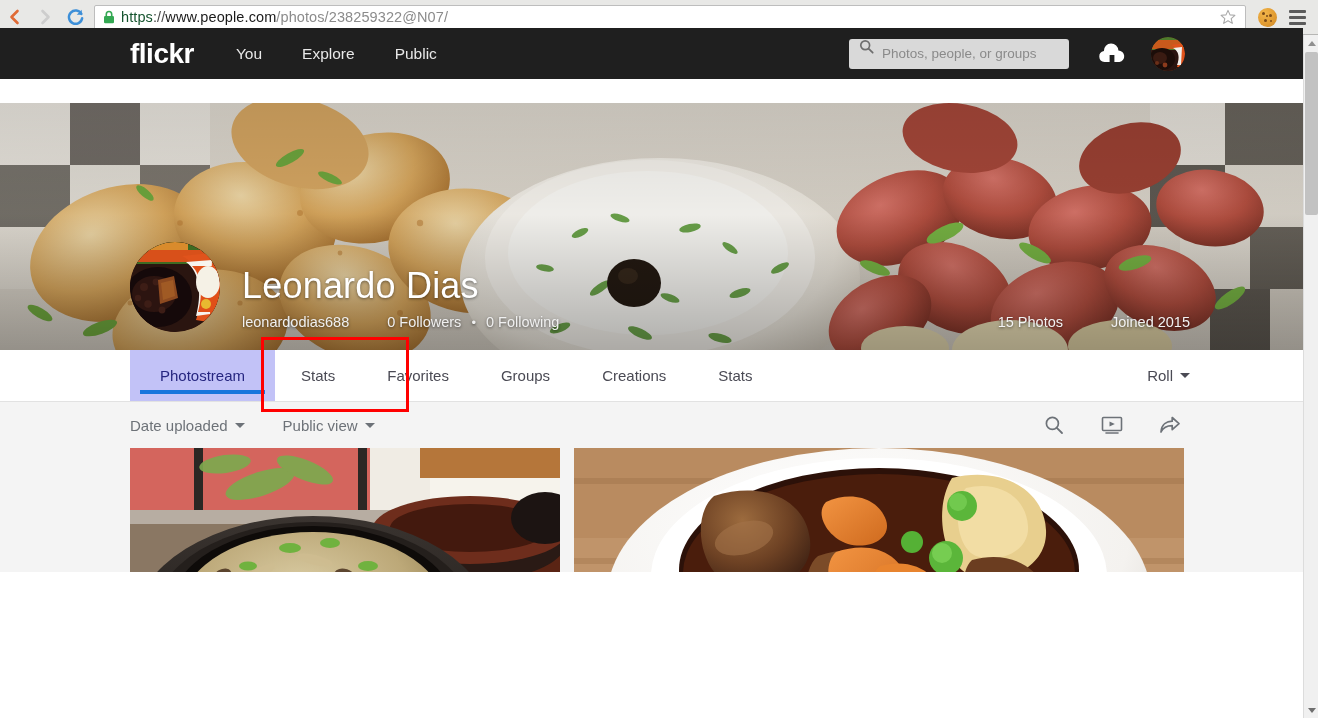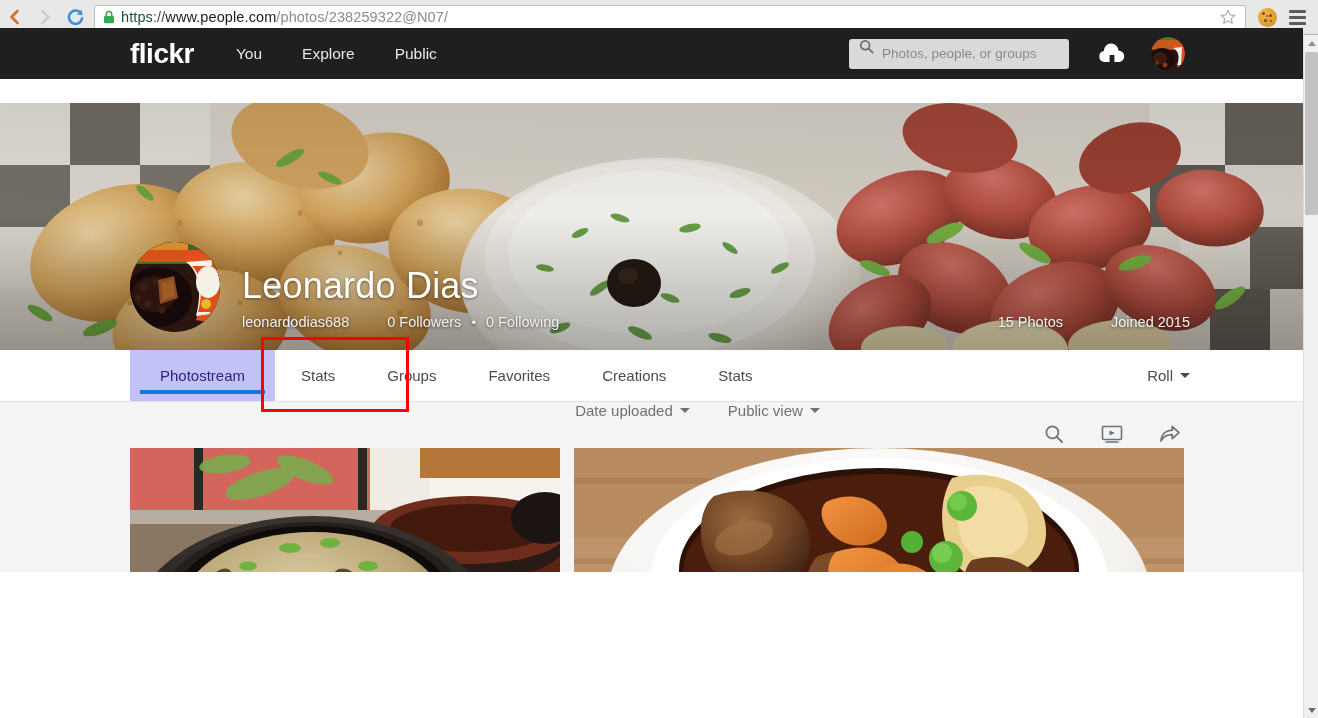--- a/index.html
+++ b/index.html
@@ -229,21 +229,20 @@
     pointer-events: none;
     z-index: 9;
   }
 
   
   .filter-bar {
     height: 46px;
     background: #f4f4f4;
     display: flex; align-items: center;
     position: relative;
-    flex-direction: column;
   }
   .filters { margin-left: 130px; display: flex; align-items: center; }
   .filter {
     font-size: 15px; color: #6d7278;
     margin-right: 38px;
     display: flex; align-items: center;
     cursor: pointer;
   }
   .actions {
     margin-left: auto; margin-right: 113px;
@@ -593,24 +592,24 @@
   <div class="tabs-bar">
     <div class="tabs-inner">
       <div class="tab active">
         <span>Photostream</span>
         <span class="tab-underline"></span>
       </div>
       <div class="tab">
         <span>Stats</span>
       </div>
       <div class="tab">
+        <span>Favorites</span>
+      </div>
+      <div class="tab">
         <span>Groups</span>
-      </div>
-      <div class="tab">
-        <span>Favorites</span>
       </div>
       <div class="tab">
         <span>Creations</span>
       </div>
       <div class="tab">
         <span>Stats</span>
       </div>
     </div>
     <div class="tab-more">
       <span>Roll</span>

